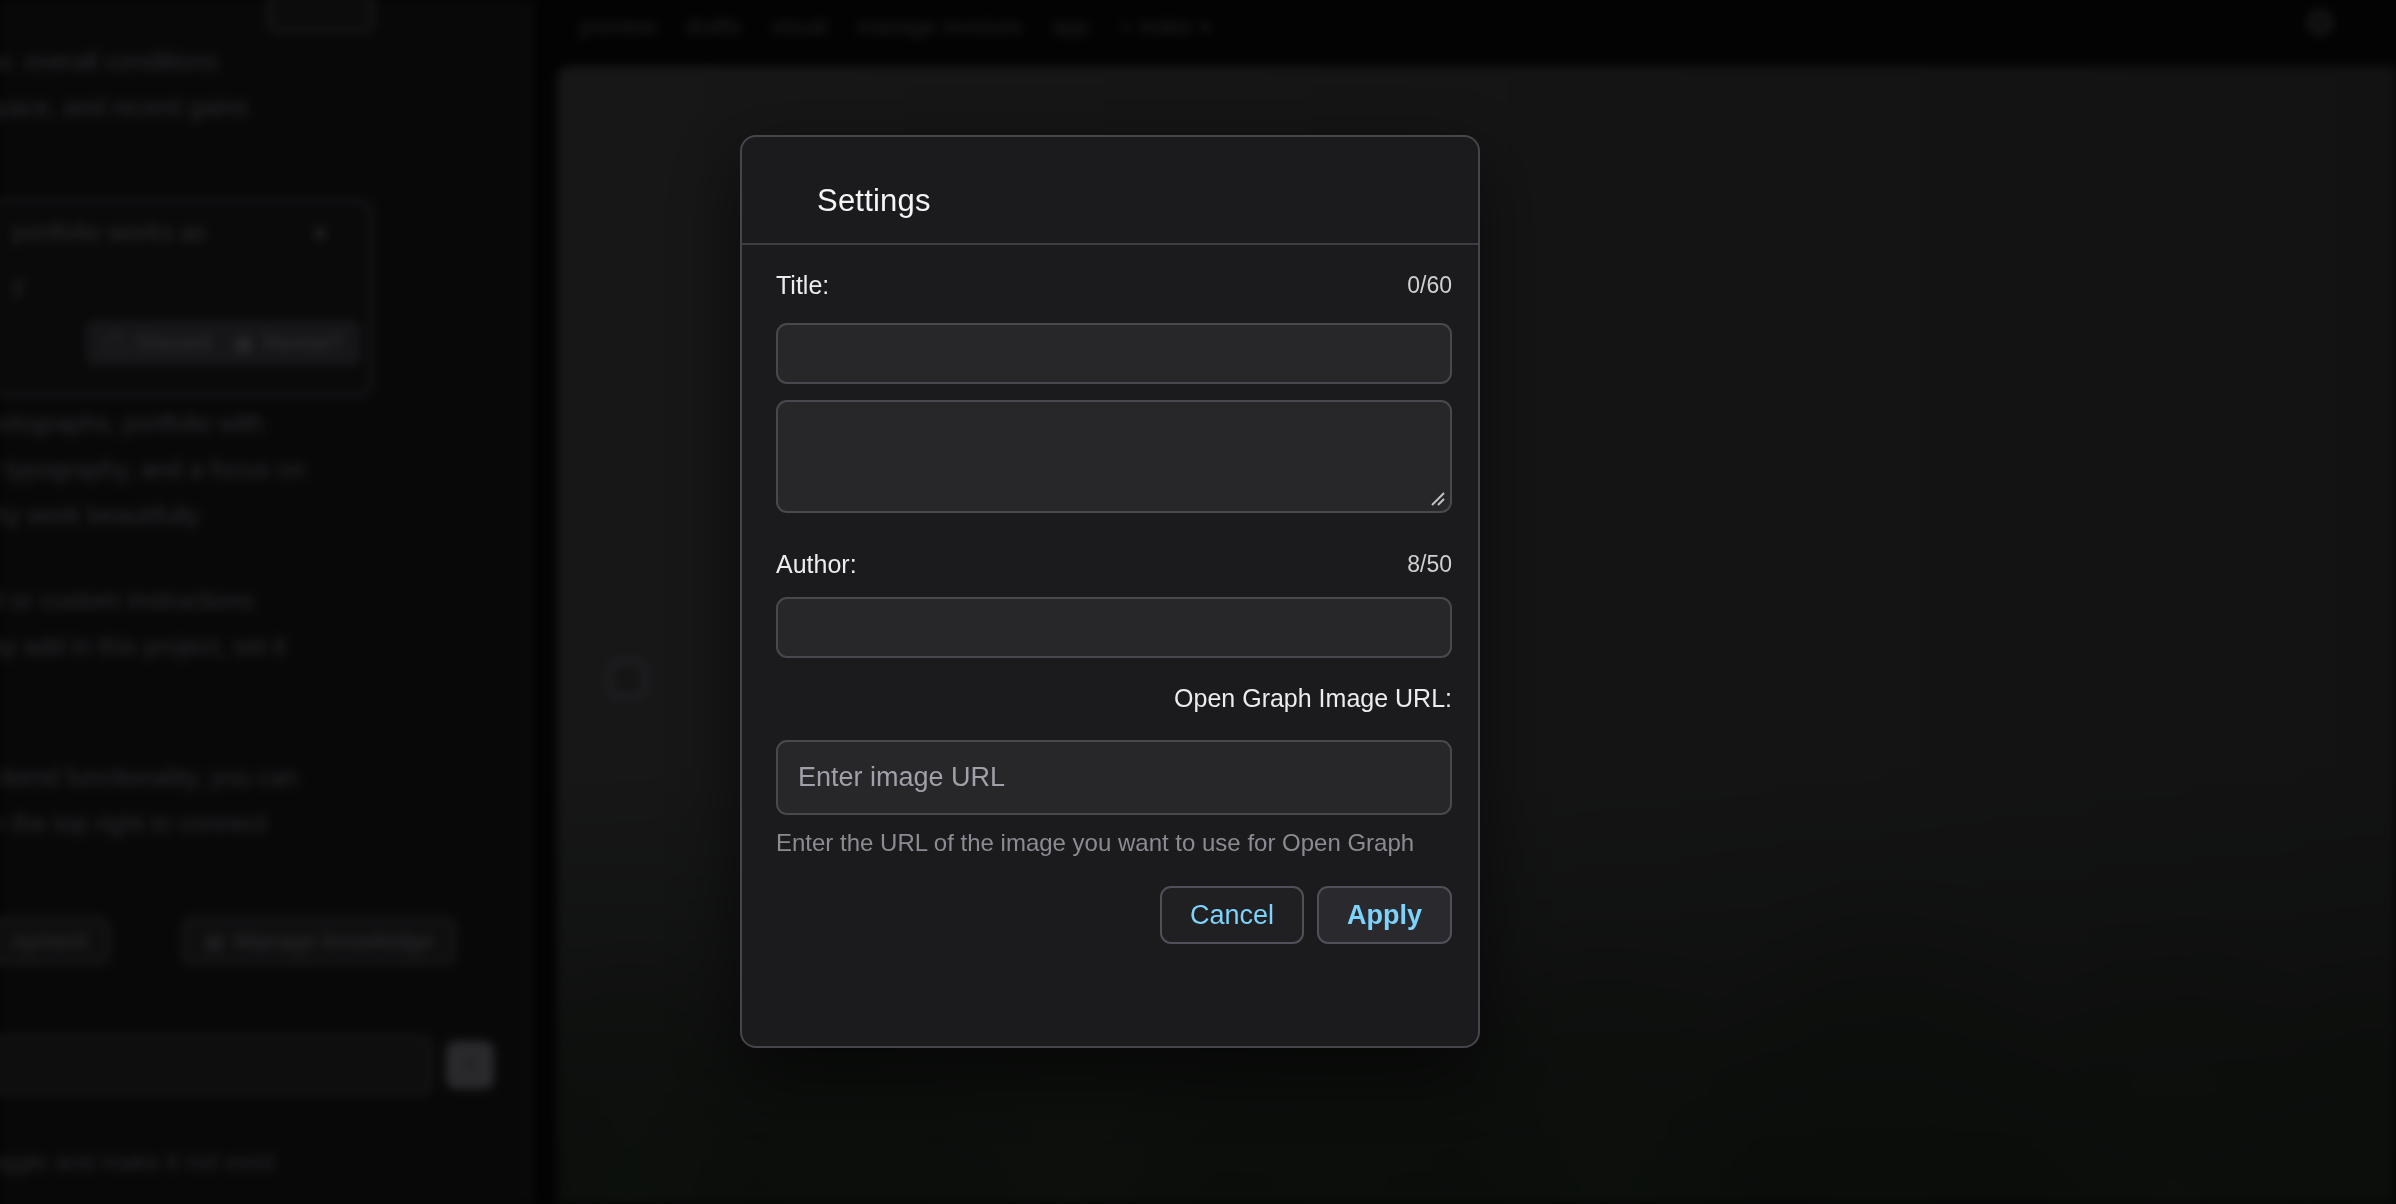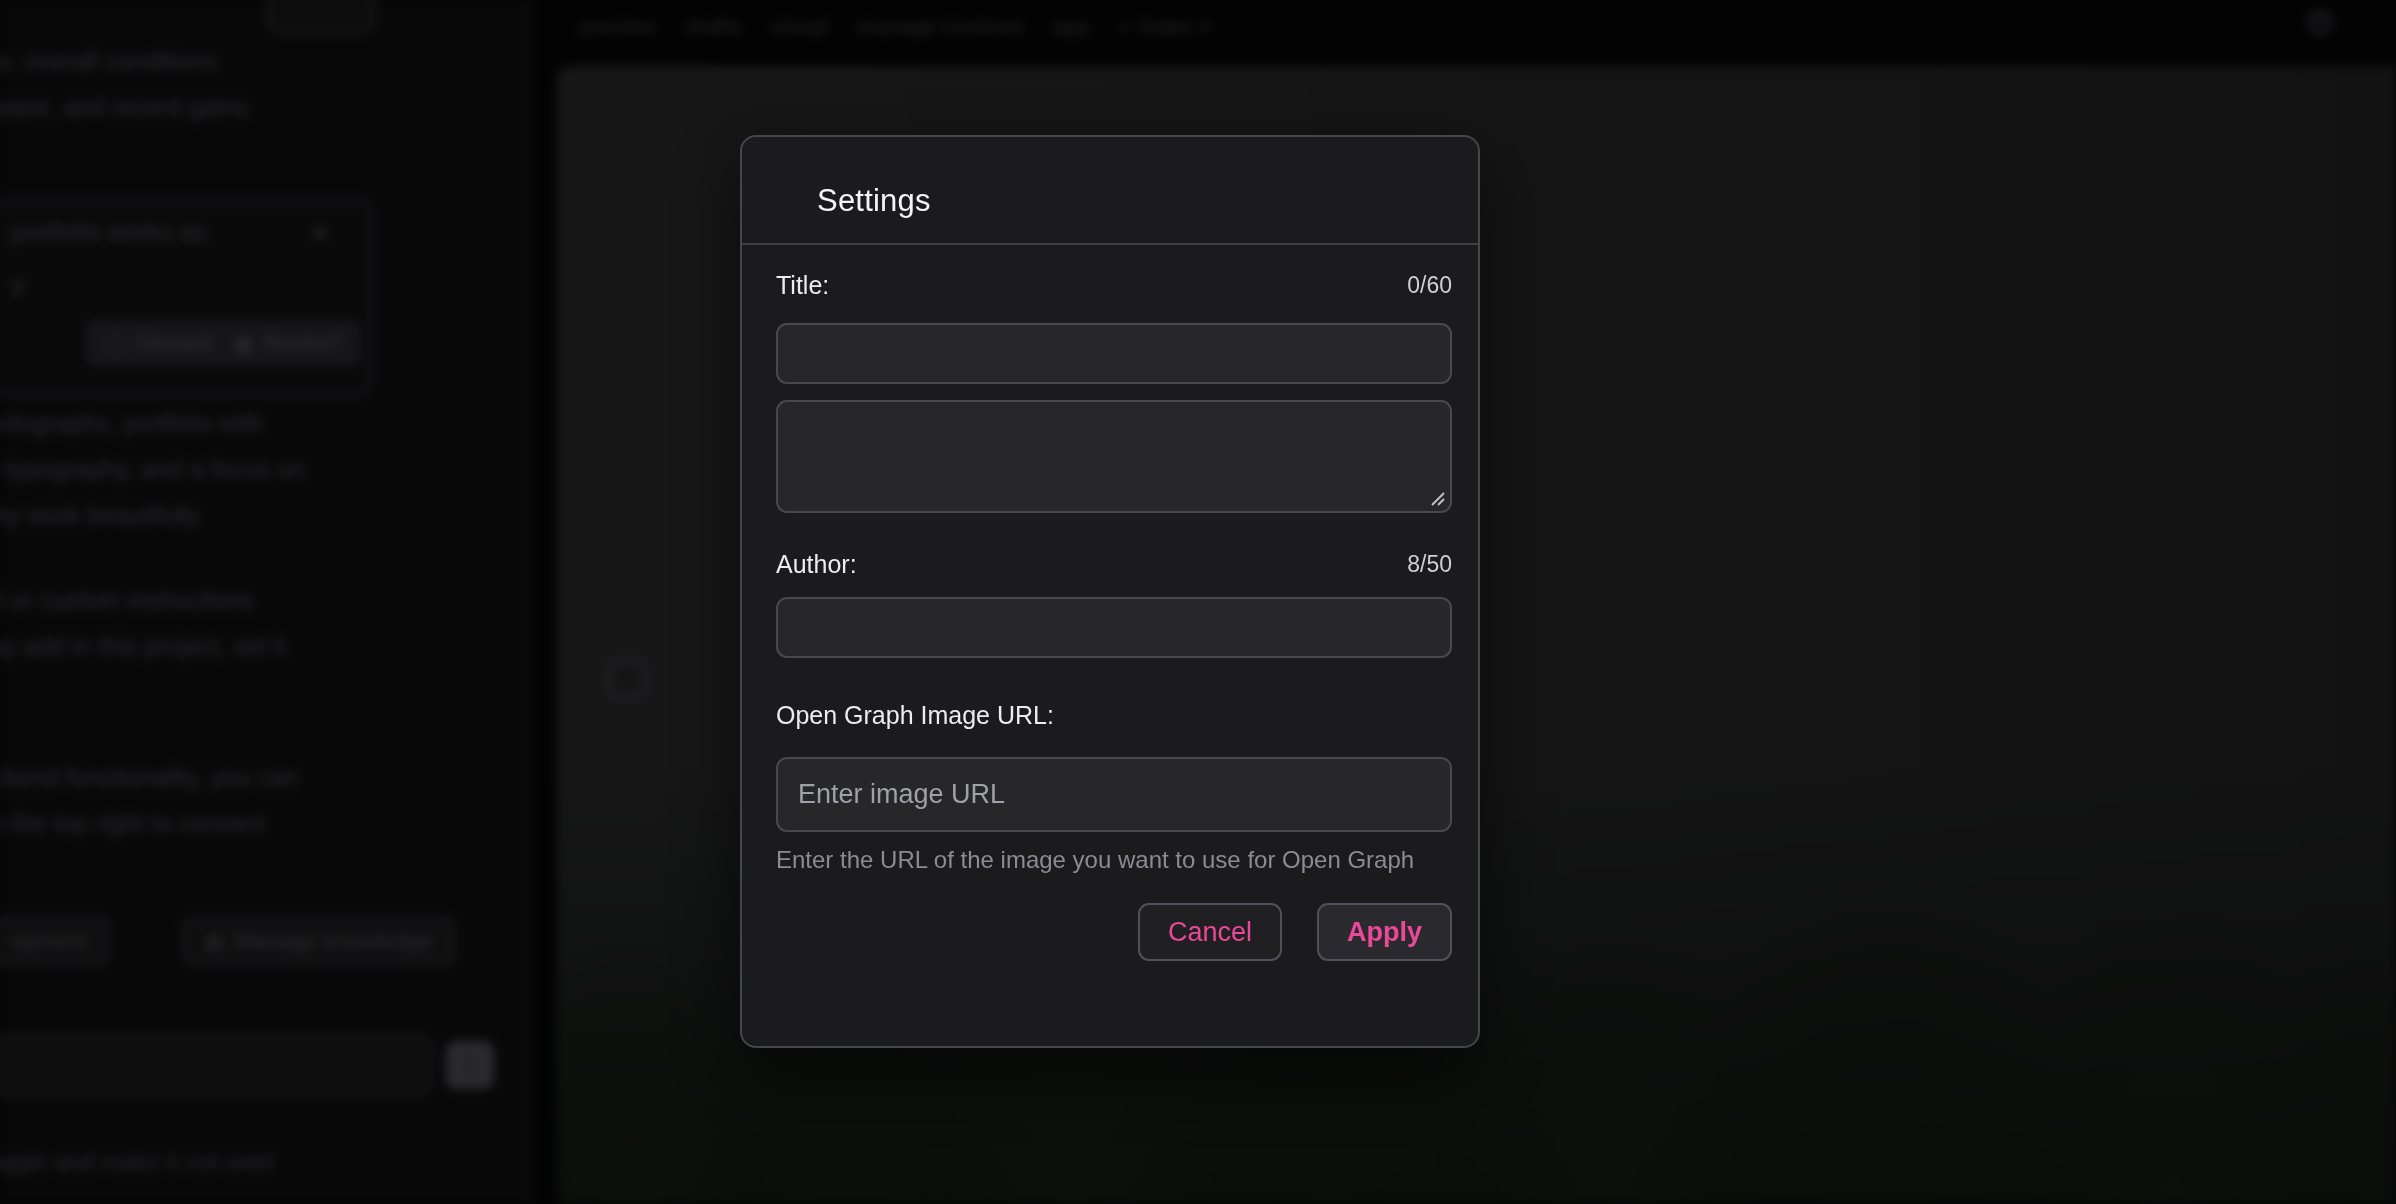--- a/index.html
+++ b/index.html
@@ -65,36 +65,36 @@
   
   .modal { position:absolute; left:740px; top:135px; width:740px; height:913px;
            background:#1b1b1d; border:2px solid #45454c; border-radius:16px;
            box-shadow:0 24px 70px rgba(0,0,0,0.55); color:#ececf0; }
   .m-head { padding:46px 26px 24px 75px; border-bottom:2px solid #3d3d44; }
   .m-title { font-size:31px; font-weight:500; color:#f5f5f6; letter-spacing:0.2px; }
   .m-body { padding:0 26px 0 34px; }
   .lrow { display:flex; justify-content:space-between; align-items:center; height:36px; }
   .flabel { font-size:25px; color:#ececf0; }
   .fcount { font-size:23px; color:#cfcfd4; }
-  .lr1 { margin-top:22px; } .lr2 { margin-top:23px; } .lr3 { margin-top:33px; } .lr4 { margin-top:39px; }
+  .lr1 { margin-top:22px; } .lr2 { margin-top:23px; } .lr3 { margin-top:33px; } .lr4 { margin-top:22px;justify-content:flex-end; }
   .tin { display:block; width:100%; background:#27272a; border:2px solid #48484f; border-radius:11px;
          color:#f9a8d4; font-size:26px; padding:0 20px; outline:none; font-family:inherit; }
   .in1 { margin-top:20px; height:61px; }
   .in2 { margin-top:15px; height:61px; }
   .in3 { margin-top:24px; height:75px; font-size:27px; }
   .tin::placeholder { color:#9fa0a8; }
   .ta-wrap { position:relative; margin-top:16px; }
   .ta { display:block; width:100%; height:113px; background:#27272a; border:2px solid #48484f;
         border-radius:11px; color:#fafafa; font-size:26px; padding:14px 20px; outline:none;
         resize:none; font-family:inherit; }
   .ta-grip { position:absolute; right:7px; bottom:7px; }
   .helper { margin-top:13px; font-size:24px; color:#8b8b93; line-height:30px; }
   .btnrow { margin-top:28px; display:flex; justify-content:flex-end; gap:13px; }
-  .btn { height:58px; border-radius:11px; border:2px solid #50505a; font-size:27px; color:#ec4899;
-         font-family:inherit; display:flex; align-items:center; padding:0 28px; cursor:pointer;margin-left:22px; }
+  .btn { height:58px; border-radius:11px; border:2px solid #50505a; font-size:27px; color:#7dd3fc;
+         font-family:inherit; display:flex; align-items:center; padding:0 28px; cursor:pointer; }
   .btn-cancel { background:#202023; }
   .btn-apply { background:#2a2a2e;font-weight:bold; }
 </style>
 </head>
 <body>
 
 <div id="stage">
 
   <div class="bg-app">
 

